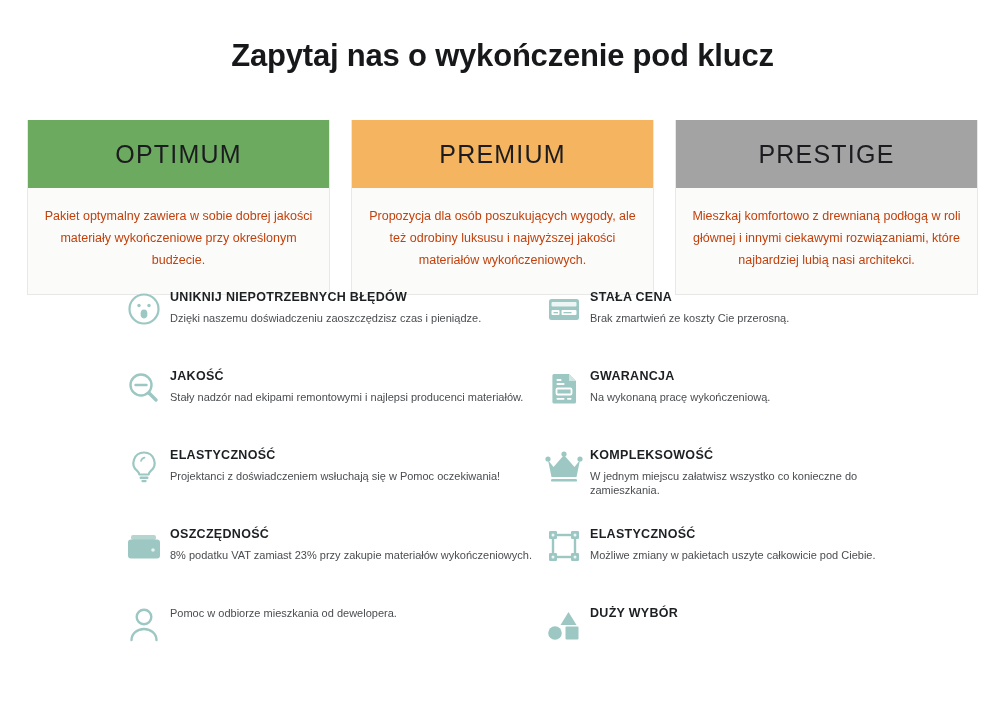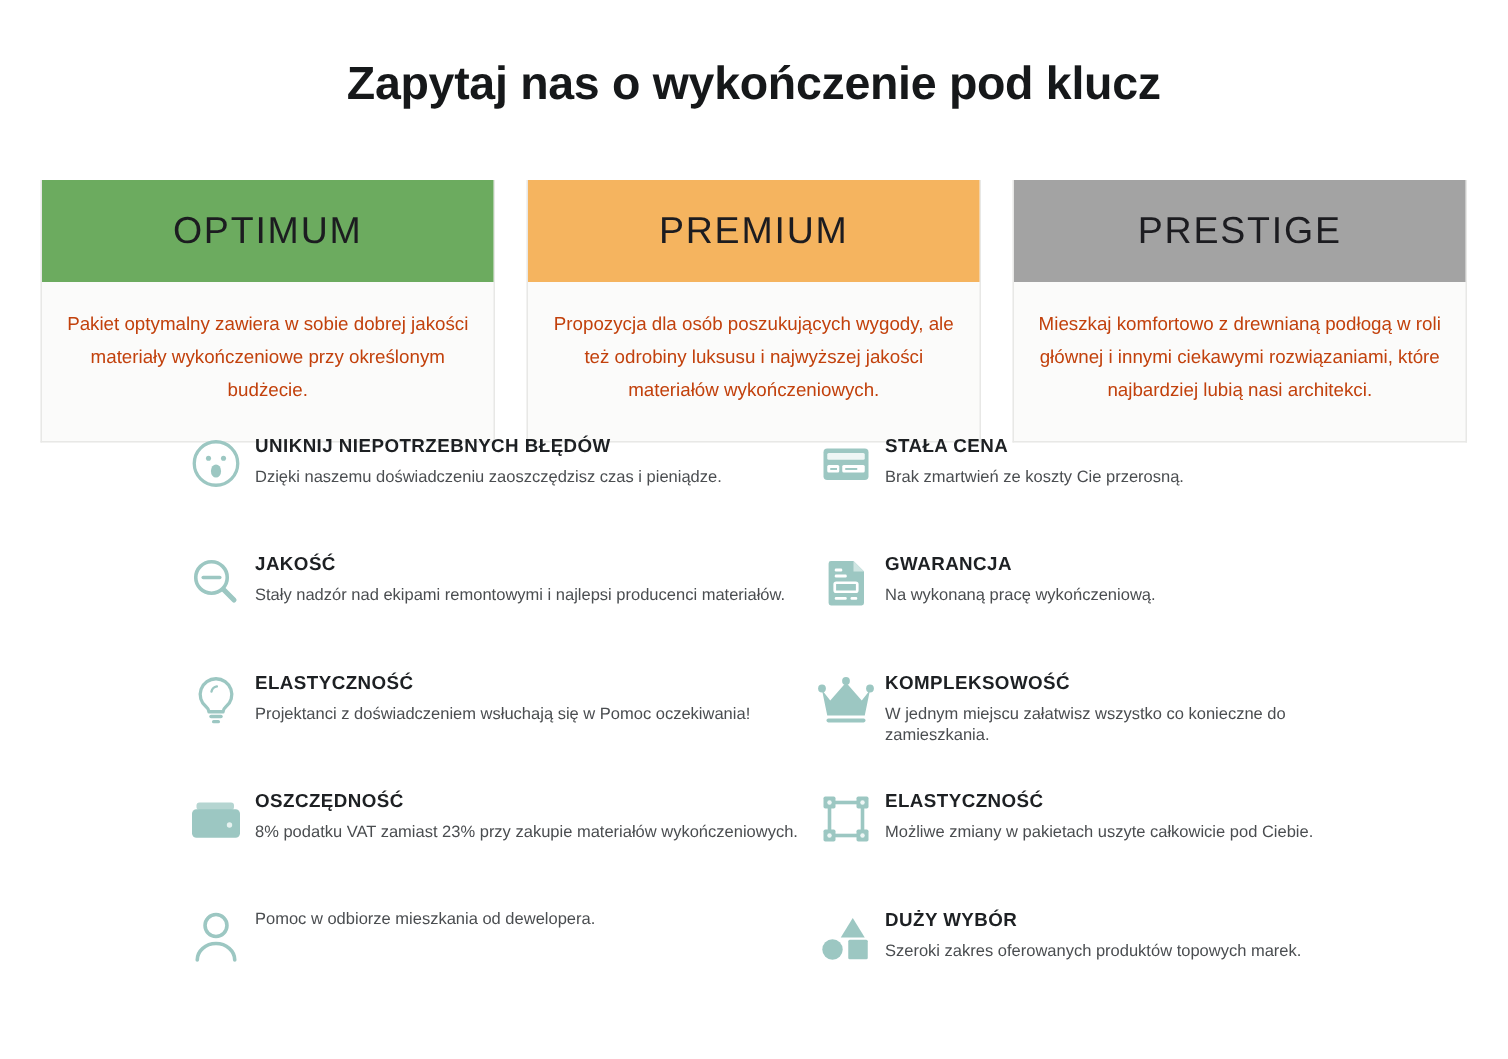--- a/index.html
+++ b/index.html
@@ -287,18 +287,17 @@
     <div class="feature">
       <div class="feature-icon">
         <svg width="42" height="40" viewBox="0 0 42 40">
           <path d="M25.5 7 L33.5 20 h-16 z" fill="#9cc7c2"></path>
           <circle cx="12" cy="28" r="6.8" fill="#9cc7c2"></circle>
           <rect x="22.5" y="21.5" width="13" height="13" rx="1" fill="#9cc7c2"></rect>
         </svg>
       </div>
       <div class="feature-text">
         <div class="feature-title">DUŻY WYBÓR</div>
-        <div class="feature-desc">Szeroki zakres oferowanych produktów topowych marek.</div>
       </div>
     </div>
 
   </div>
 </div>
 
 </body></html>

